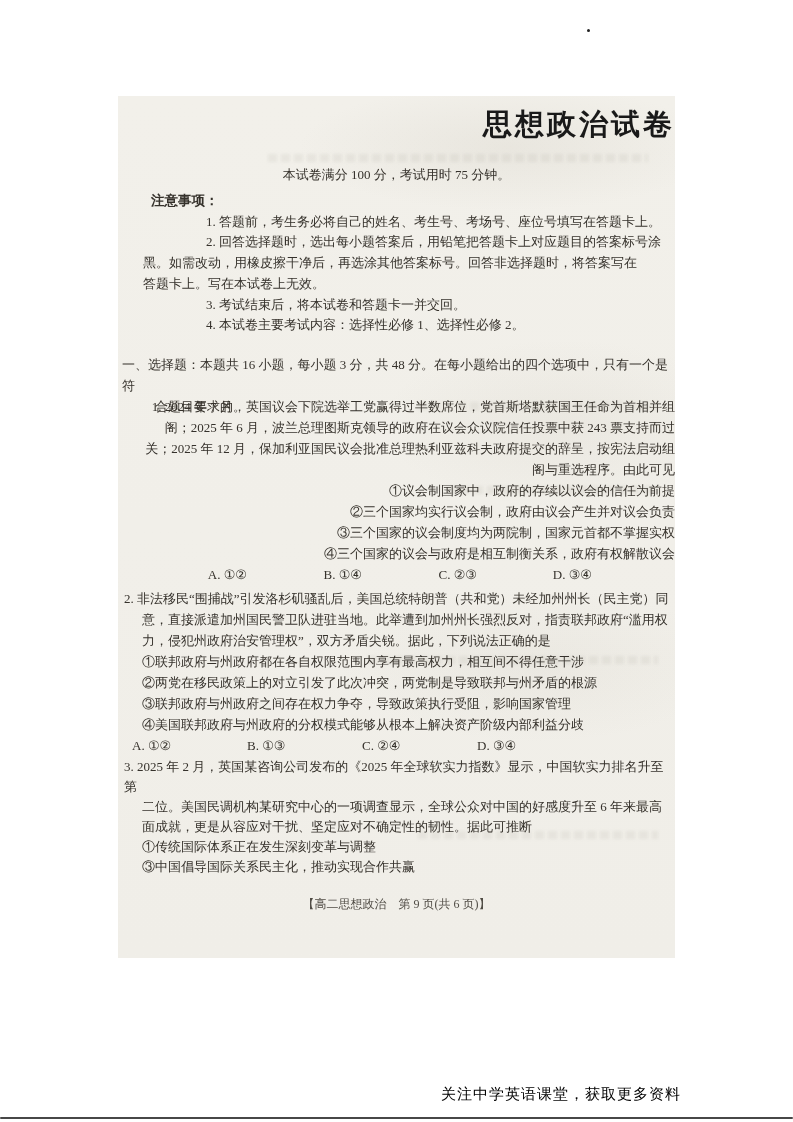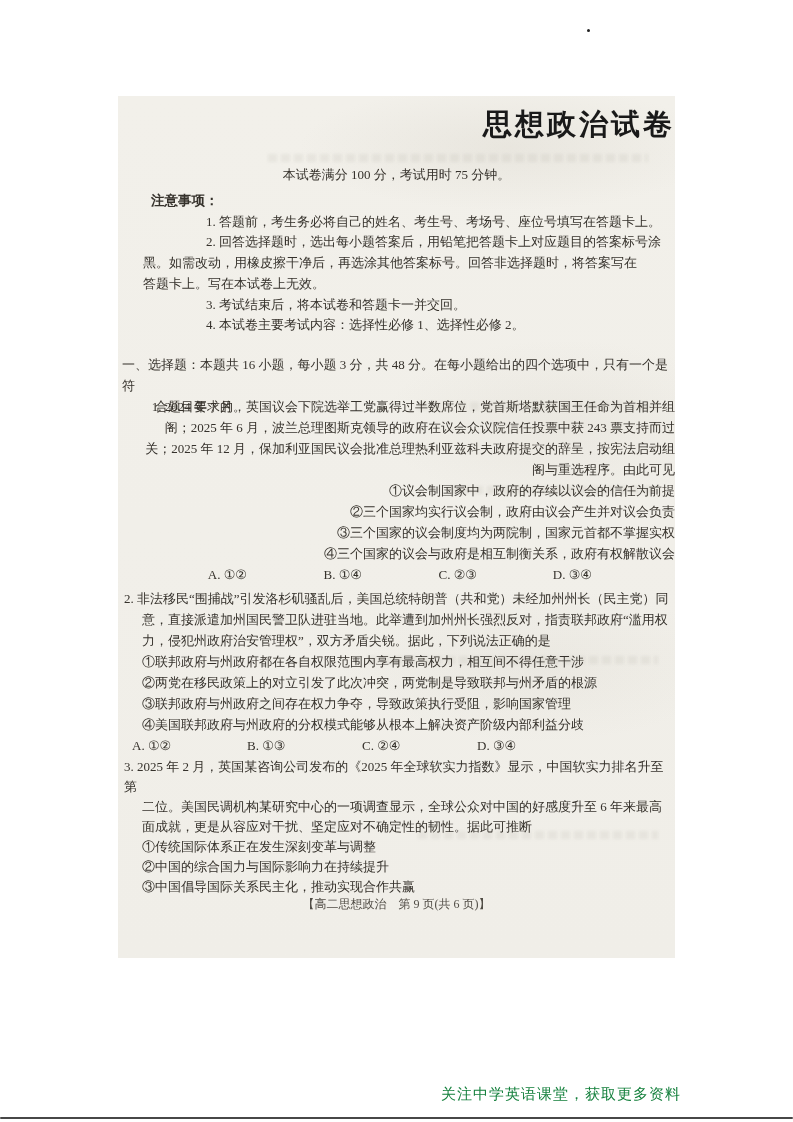--- a/index.html
+++ b/index.html
@@ -37,21 +37,21 @@
   .sec-l1{padding-left:4px;}
   .sec-l2{padding-left:37px;}
   .q1{top:300px;line-height:21px;text-align:right;}
   .q2{top:492px;line-height:21px;}
   .q3{top:661px;line-height:20px;}
   .q-first{padding-left:6px;}
   .q-wrap,.q-opt{padding-left:24px;}
   .choices{display:flex;padding-left:14px;}
   .choice{width:115px;}
   .page-footer{position:absolute;left:0;top:800px;width:100%;text-align:center;font-size:12px;color:#4f4b44;}
-  .watermark{position:absolute;top:1085px;right:112px;font-size:15px;color:#15803d;letter-spacing:1px;}
+  .watermark{position:absolute;top:1085px;right:112px;font-size:15px;color:#000000;letter-spacing:1px;}
   .bottom-line{position:absolute;left:0;top:1117px;width:793px;height:2px;background:#474747;border-radius:2px;}
 </style>
 </head>
 <body>
 
 <div class="scan-dot"></div>
 
 <div class="paper">
 
   <div class="ghost g1"></div>
@@ -109,21 +109,20 @@
       <div class="choice">C. ②④</div>
       <div class="choice">D. ③④</div>
     </div>
   </div>
 
   <div class="blk q3">
     <div class="q-first"><span>3.</span> <span>2025 年 2 月，英国某咨询公司发布的《2025 年全球软实力指数》显示，中国软实力排名升至第</span></div>
     <div class="q-wrap">二位。美国民调机构某研究中心的一项调查显示，全球公众对中国的好感度升至 6 年来最高</div>
     <div class="q-wrap">面成就，更是从容应对干扰、坚定应对不确定性的韧性。据此可推断</div>
     <div class="q-opt">①传统国际体系正在发生深刻变革与调整</div>
-    <div class="q-opt">②中国的综合国力与国际影响力在持续提升</div>
     <div class="q-opt">③中国倡导国际关系民主化，推动实现合作共赢</div>
   </div>
 
   <div class="page-footer">【高二思想政治　第 9 页(共 6 页)】</div>
 </div>
 
 <div class="watermark">关注中学英语课堂，获取更多资料</div>
 <div class="bottom-line"></div>
 
 </body></html>

